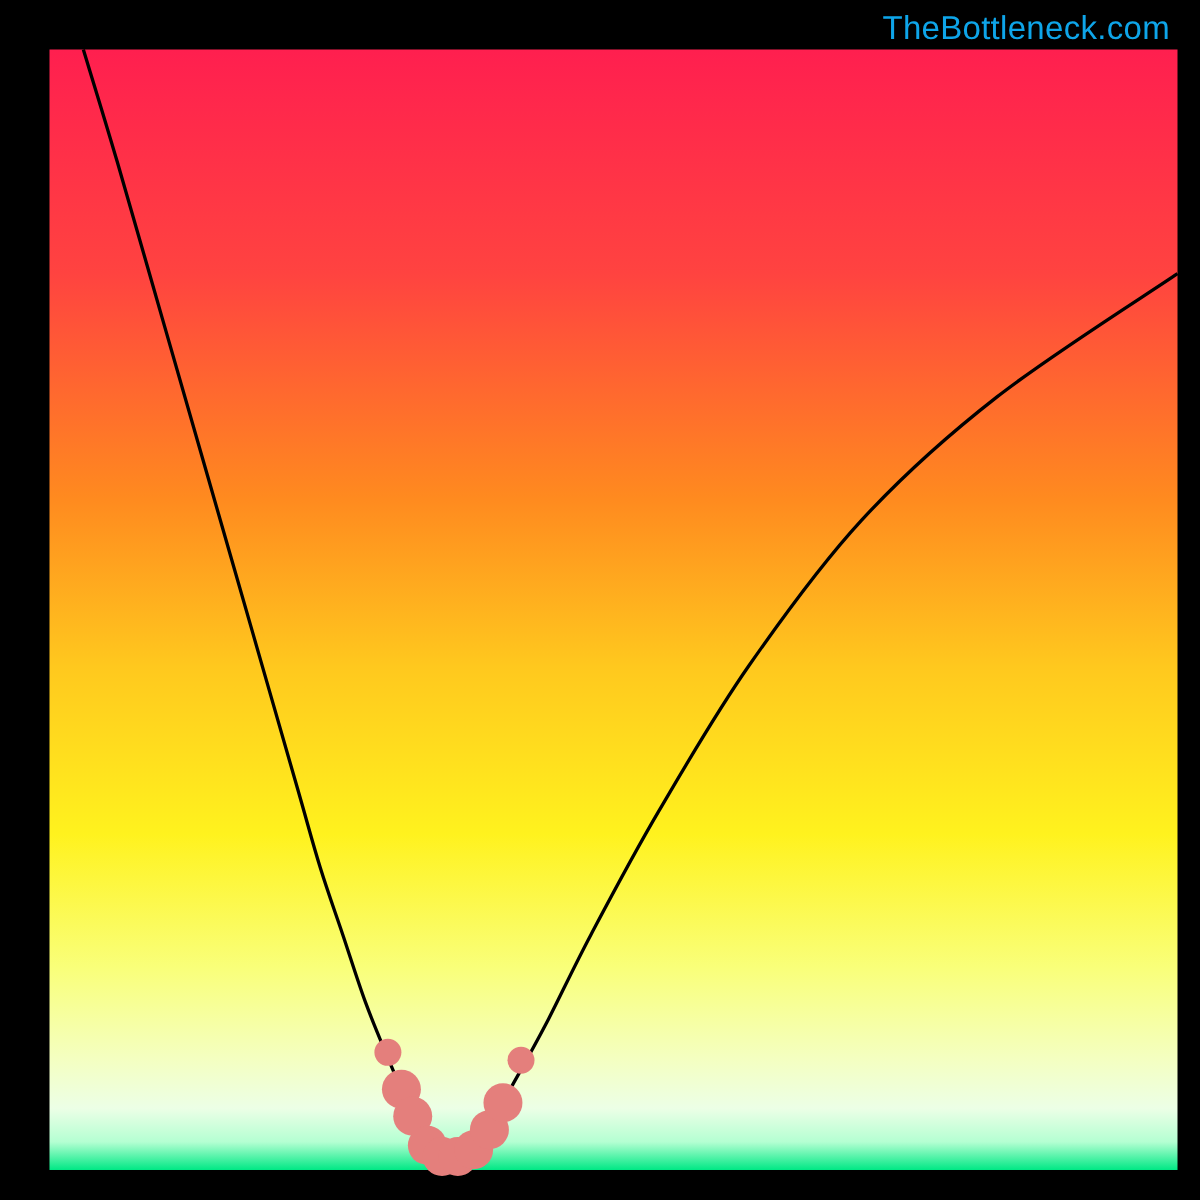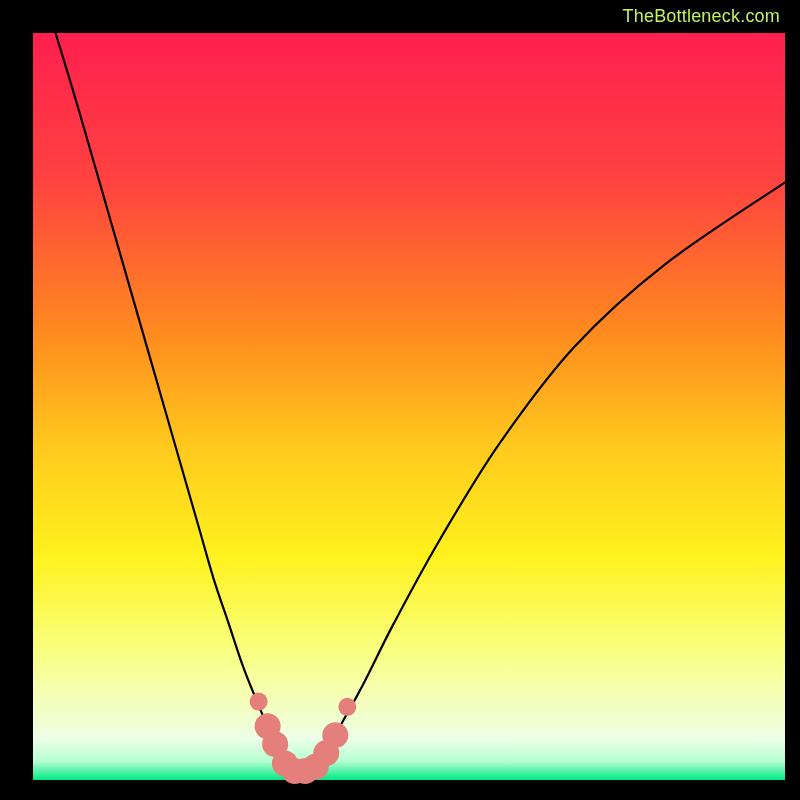--- a/index.html
+++ b/index.html
@@ -1,17 +1,17 @@
 <!DOCTYPE html>
 <html><head>
 <meta charset="utf-8">
 <style>
 html,body{margin:0;padding:0;width:800px;height:800px;background:#000;overflow:hidden;font-family:Arial,Helvetica,sans-serif}
 .stage{position:absolute;left:0;top:0;width:800px;height:800px;background:#000}
-.watermark{position:absolute;top:6px;right:20px;color:#bef264;font-size:18px;font-weight:500;letter-spacing:.2px}
+.watermark{position:absolute;top:6px;right:20px;color:#0ea5e9;font-size:22px;font-weight:500;letter-spacing:.2px}
 svg{position:absolute;left:0;top:0}
 </style>
 </head>
 <body>
 
 <div class="stage">
   <div class="watermark">TheBottleneck.com</div>
 
   <svg id="chart-svg" width="800" height="800" viewBox="0 0 800 800">
     <defs>

